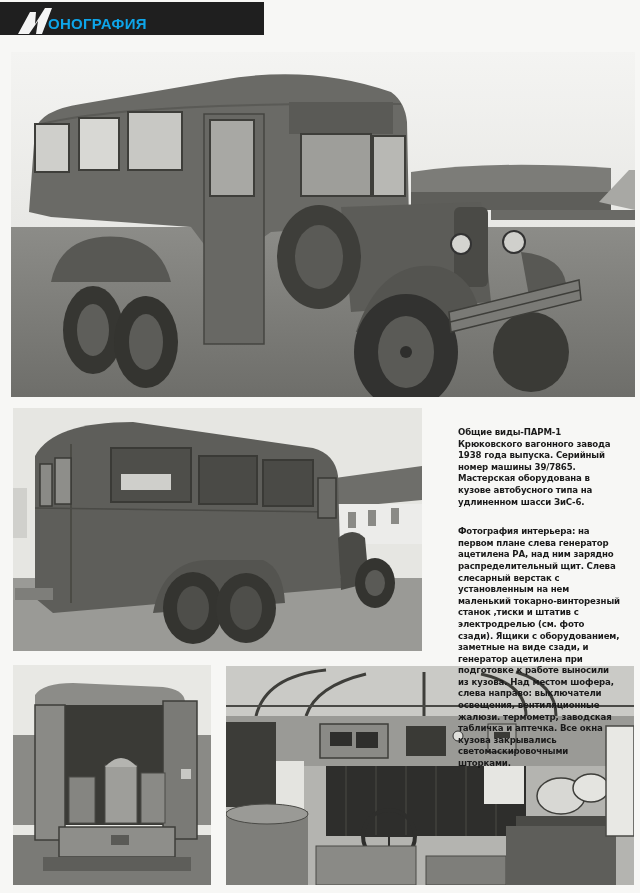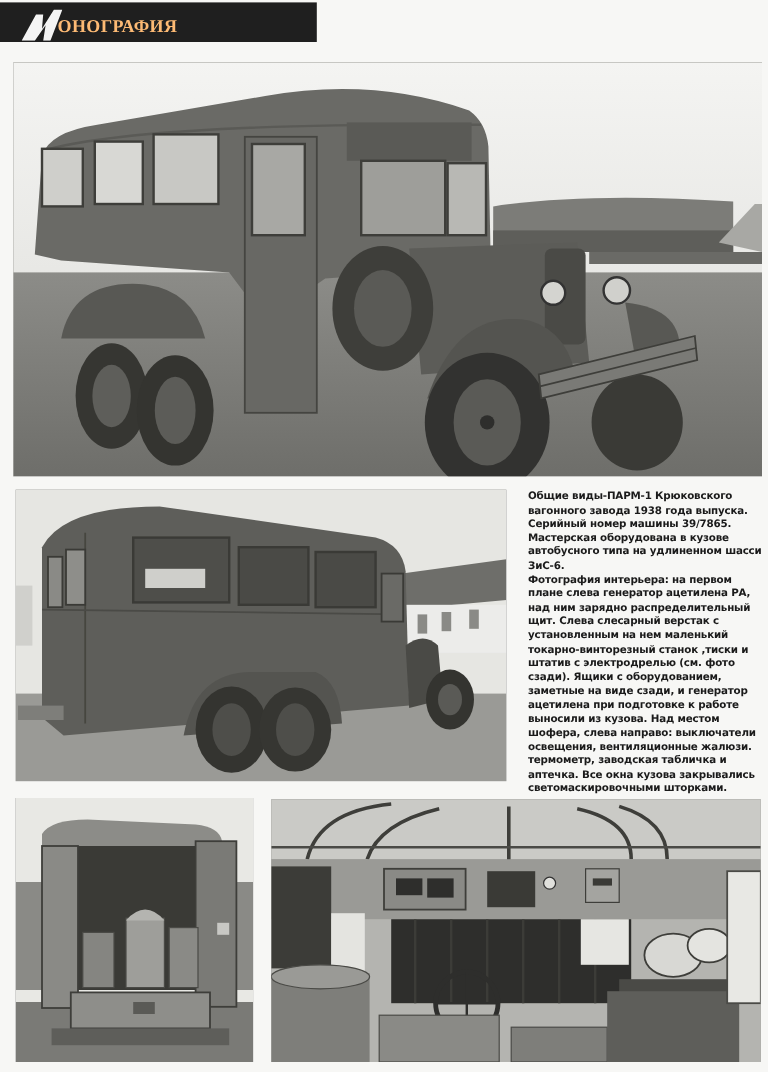--- a/index.html
+++ b/index.html
@@ -11,38 +11,38 @@
   .header-band {
     position: absolute; left: 0; top: 2px; width: 264px; height: 33px;
     background: #1f1f1f;
   }
   .header-logo {
     position: absolute; left: 18px; top: 6px; height: 26px;
     display: flex; align-items: flex-end;
   }
   .header-logo svg { display: block; }
   .header-title {
-    color: #fdba74; font-weight: bold; font-size: 15px; letter-spacing: 0.3px;
+    color: #0ea5e9; font-weight: bold; font-size: 15px; letter-spacing: 0.3px;
     margin-left: -4px; line-height: 1; padding-bottom: 3px;
-    font-family: Liberation Serif, serif;
+    font-family: Liberation Sans, sans-serif;
   }
   .photo {
     position: absolute; overflow: hidden; background: #9a9a96;
   }
   .photo svg { display: block; width: 100%; height: 100%; }
   #photo-1 { left: 11px; top: 52px; width: 624px; height: 345px; }
   #photo-2 { left: 13px; top: 408px; width: 409px; height: 243px; }
   #photo-3 { left: 13px; top: 665px; width: 198px; height: 220px; }
   #photo-4 { left: 226px; top: 666px; width: 408px; height: 219px; }
   .caption {
     position: absolute; left: 440px; top: 409px; width: 200px;
     font-family: "DejaVu Sans", sans-serif; font-size: 8.6px; line-height: 11.6px;
     color: #1a1a1a; font-weight: bold; letter-spacing: -0.15px;
   }
-  .caption p { margin: 0; }
+  .caption p { margin: 18px; }
 </style>
 </head>
 <body>
 
 <div class="header-band">
   <div class="header-logo">
     <svg width="34" height="26" viewBox="0 0 34 26">
       <polygon points="0,26 12,4 18,4 17,16 27,0 34,0 24,26 18,26 20,13 11,26" fill="#f4f4f4"></polygon>
     </svg>
     <span class="header-title">ОНОГРАФИЯ</span>

